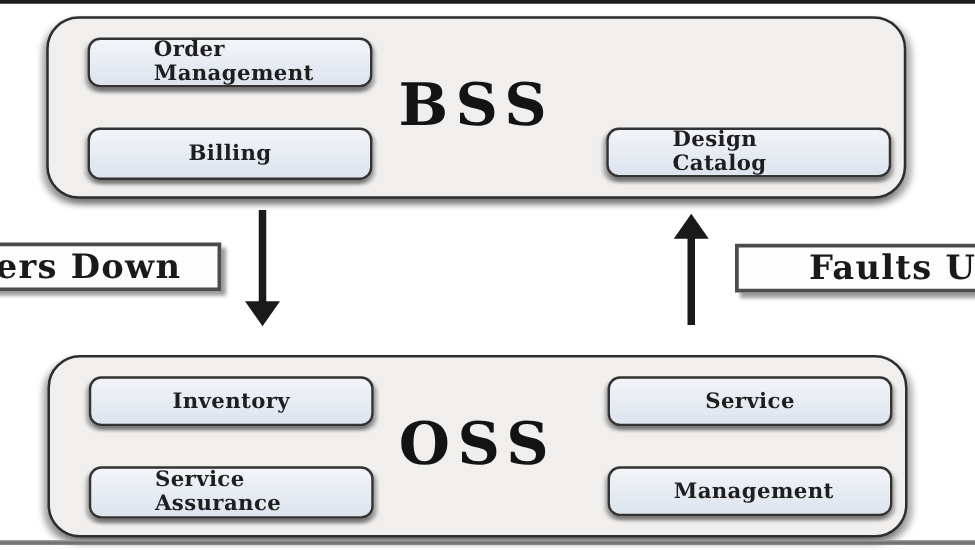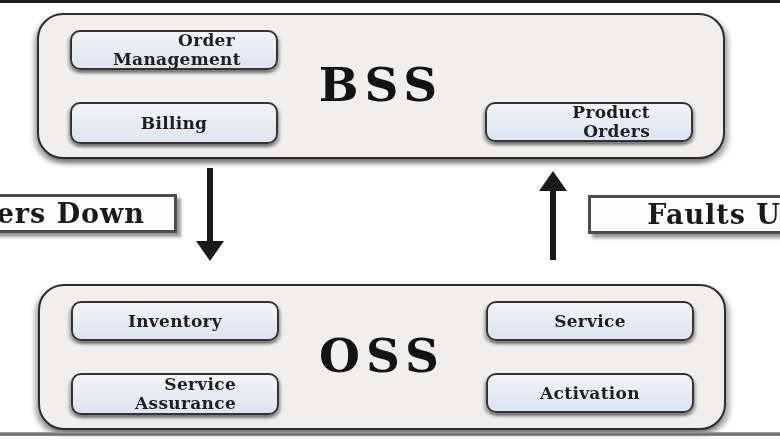--- a/index.html
+++ b/index.html
@@ -17,25 +17,25 @@
     box-shadow:-3px 4px 5px rgba(0,0,0,0.35), 4px 4px 5px rgba(0,0,0,0.30);
   }
   .container.bss{left:37px;top:13px;}
   .container.oss{left:38px;top:284px;}
   .big-title{
     position:absolute;inset:0;display:flex;align-items:center;justify-content:center;
     font-size:47px;font-weight:bold;letter-spacing:6px;color:#131313;
     padding-bottom:4px;pointer-events:none;
   }
   .module{
-    position:absolute;width:208px;height:40px;box-sizing:border-box;
+    position:absolute;width:228px;height:40px;box-sizing:border-box;
     background:linear-gradient(180deg,#f2f4f8 0%,#dde4ee 100%);
     border:2px solid #333333;border-radius:10px;
     box-shadow:-2px 3px 3px rgba(0,0,0,0.30), 2px 3px 3px rgba(0,0,0,0.30);
-    display:flex;align-items:center;justify-content:center;text-align:right;
+    display:flex;align-items:center;justify-content:center;text-align:left;
   }
   .module span{
     display:block;max-width:122px;font-size:17px;font-weight:bold;
     line-height:1.1;color:#1f1f1f;letter-spacing:0.3px;
   }
   .col-l{left:31px;} .col-r{left:446px;}
   .row-1{top:15px;} .row-2{top:87px;}
   .row-2.tall{height:42px;}
   .flow-label{
     position:absolute;width:272px;height:39px;box-sizing:border-box;
@@ -66,21 +66,21 @@
 
   <section class="container bss">
     <div class="big-title">BSS</div>
     <div class="module col-l row-1">
       <span>Order Management</span>
     </div>
     <div class="module col-l row-2 tall">
       <span>Billing</span>
     </div>
     <div class="module col-r row-2">
-      <span>Product Orders</span>
+      <span>Design Catalog</span>
     </div>
   </section>
 
   <div class="down">
     <div class="arrow-shaft"></div>
     <div class="arrow-head"></div>
   </div>
 
   <div class="flow-label left">
     <span>Orders Down</span>
@@ -100,19 +100,19 @@
     <div class="module col-l row-2 tall">
       <span>Service Assurance</span>
     </div>
     <div class="module col-l row-1">
       <span>Inventory</span>
     </div>
     <div class="module col-r row-1">
       <span>Service</span>
     </div>
     <div class="module col-r row-2">
-      <span>Activation</span>
+      <span>Management</span>
     </div>
   </section>
 
   <div class="hr-bottom"></div>
 
 </div>
 
 </body></html>

